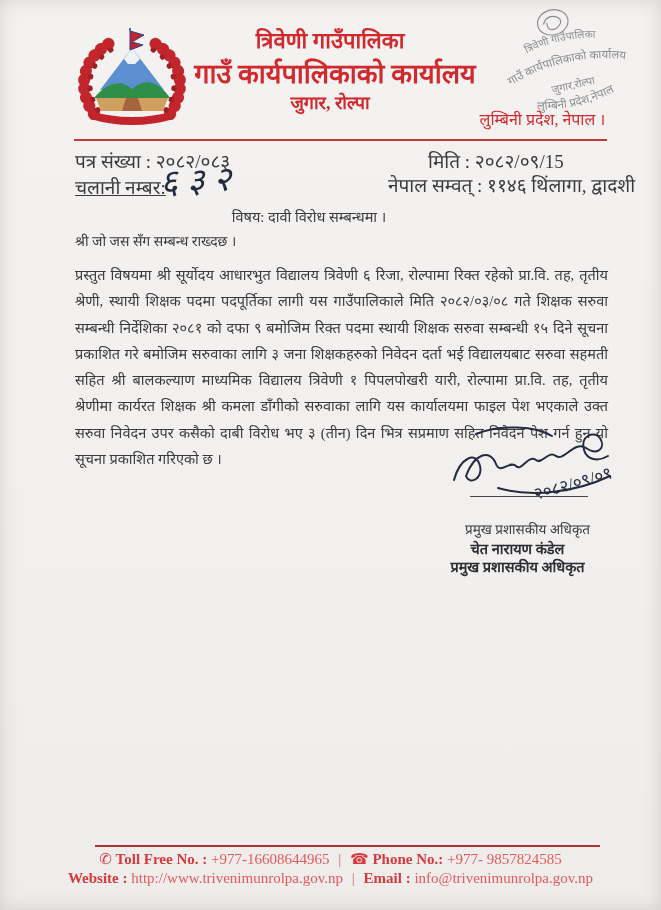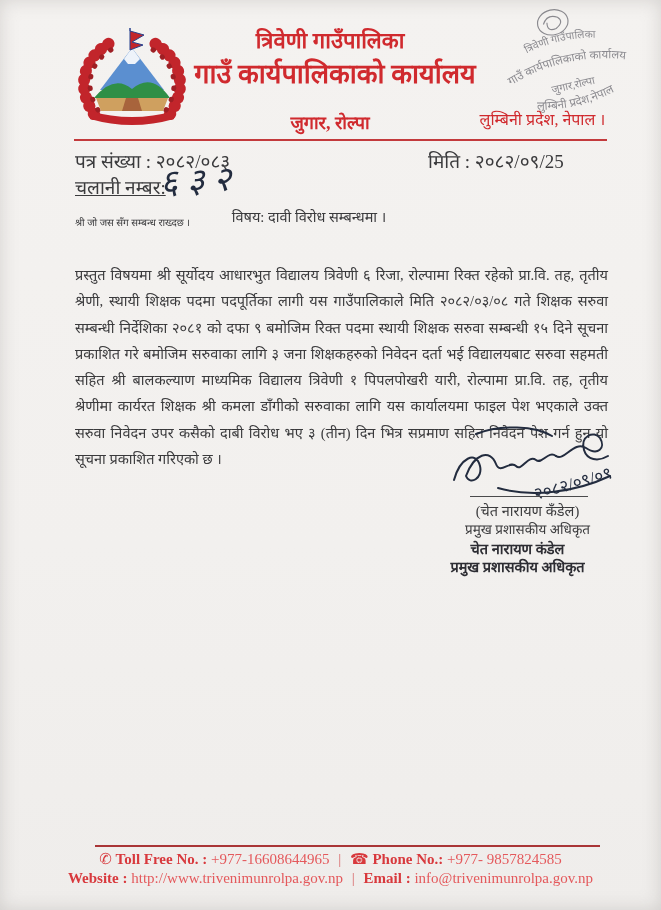--- a/index.html
+++ b/index.html
@@ -15,37 +15,37 @@
     box-shadow: inset 0 0 18px rgba(120,115,110,.25);
   }
   .abs { position:absolute; }
 
   
   .hdr-line1 { top:24px; left:160px; width:340px; text-align:center;
     color:#d02a2e; font-size:22px; font-weight:bold; }
   .hdr-line2 { top:54px; left:120px; width:430px; text-align:center;
     color:#d02a2e; font-size:27px; font-weight:bold; }
   .hdr-line3 { top:90px; left:160px; width:340px; text-align:center;
-    color:#d02a2e; font-size:18px; font-weight:bold;margin-top:20px; }
+    color:#d02a2e; font-size:18px; font-weight:bold; }
   .province { top:108px; left:440px; width:205px; text-align:center;
     color:#d02a2e; font-size:16px; font-weight:normal; }
   .rule-red { top:139px; left:74px; width:533px; height:2px; background:#c33a3c; }
 
   
   .meta { color:#3a3a3c; font-size:19px; }
   .ref-row      { top:148px; left:75px; }
   .date-row     { top:148px; left:428px; }
   .chalani-row  { top:174px; left:75px;text-decoration:underline; }
   .sambat-row   { top:172px; left:388px; }
   .chalani-hand { top:156px; left:160px; font-size:34px; color:#232c3f;
     letter-spacing:9px; transform:rotate(-3deg); font-style:italic; }
 
   .subject { top:206px; left:0; width:618px; text-align:center;
     color:#3a3a3c; font-size:14.5px; }
-  .salutation { top:215px; left:75px; color:#3a3a3c; font-size:10px; }
+  .salutation { top:231px; left:75px; color:#3a3a3c; font-size:14px; }
 
   
   .body-par { top:262px; left:75px; width:533px; color:#3a3a3c;
     font-size:14.5px; line-height:26.3px; text-align:justify; }
 
   
   .sig-svg { top:418px; left:440px; width:210px; height:90px; }
   .sig-underline { top:496px; left:470px; width:118px; height:0;
     border-top:1.6px solid #4a4a4c; }
   .sig-name  { top:500px; left:420px; width:215px; text-align:center;
@@ -117,43 +117,46 @@
   <div class="abs province">लुम्बिनी प्रदेश, नेपाल  ।</div>
 
   <div class="abs rule-red"></div>
 
   <div class="abs meta ref-row">
     <span>पत्र संख्या :</span>
     <span>२०८२/०८३</span>
   </div>
   <div class="abs meta date-row">
     <span>मिति :</span>
-    <span>२०८२/०९/25</span>
+    <span>२०८२/०९/15</span>
   </div>
   <div class="abs meta chalani-row">
     <span>चलानी नम्बर:</span>
   </div>
   <div class="abs chalani-hand">६३२</div>
+  <div class="abs meta sambat-row">
+    <span>नेपाल सम्वत् :</span>
+    <span>११४६ थिंलागा, द्वादशी</span>
+  </div>
 
   <div class="abs subject">विषय: दावी विरोध सम्बन्धमा ।</div>
   <div class="abs salutation">श्री जो जस सँग सम्बन्ध राख्दछ ।</div>
 
   <div class="abs body-par">प्रस्तुत विषयमा श्री सूर्योदय आधारभुत विद्यालय त्रिवेणी ६ रिजा, रोल्पामा रिक्त रहेको प्रा.वि. तह, तृतीय श्रेणी, स्थायी शिक्षक पदमा पदपूर्तिका लागी यस गाउँपालिकाले मिति २०८२/०३/०८ गते शिक्षक सरुवा सम्बन्धी निर्देशिका २०८१ को दफा ९ बमोजिम रिक्त पदमा स्थायी शिक्षक सरुवा सम्बन्धी १५ दिने सूचना प्रकाशित गरे बमोजिम सरुवाका लागि ३ जना शिक्षकहरुको निवेदन दर्ता भई विद्यालयबाट सरुवा सहमती सहित श्री बालकल्याण माध्यमिक विद्यालय त्रिवेणी १ पिपलपोखरी यारी, रोल्पामा प्रा.वि. तह, तृतीय श्रेणीमा कार्यरत शिक्षक श्री कमला डाँगीको सरुवाका लागि यस कार्यालयमा फाइल पेश भएकाले उक्त सरुवा निवेदन उपर कसैको दाबी विरोध भए ३ (तीन) दिन भित्र सप्रमाण सहित निवेदन पेश गर्न हुन यो सूचना प्रकाशित गरिएको छ ।</div>
 
   <svg class="abs sig-svg" viewBox="0 0 210 90">
     <g fill="none" stroke="#232c3f" stroke-width="2" stroke-linecap="round">
       <path d="M14,62 C20,40 36,32 40,48 C43,60 30,68 26,58 C34,36 50,30 56,46 C60,57 70,42 76,48 C82,54 88,36 96,42 C102,47 108,32 116,38"></path>
       <path d="M116,38 C124,44 134,22 146,30 C158,38 166,30 160,20 C154,12 140,18 144,32 C147,42 158,44 168,38"></path>
       <path d="M58,70 C92,80 136,74 170,58"></path>
       <path d="M36,16 C60,6 96,8 112,18"></path>
     </g>
     <text x="96" y="82" transform="rotate(-16 96 82)" font-size="17" fill="#232c3f">२०८२/०९/०९</text>
   </svg>
   <div class="abs sig-underline"></div>
-  <div class="abs sig-name">(चेत नारायण कँडेल)</div>
   <div class="abs sig-title">प्रमुख प्रशासकीय अधिकृत</div>
   <div class="abs sig-stamp-name">चेत नारायण कंडेल</div>
   <div class="abs sig-stamp-title">प्रमुख प्रशासकीय अधिकृत</div>
 
   <div class="abs ftr-rule"></div>
   <div class="abs ftr ftr-1">
     <span class="icon">✆</span>
     <b>Toll Free No. :</b>
     <span>+977-16608644965</span>
     <span class="sep">|</span>

